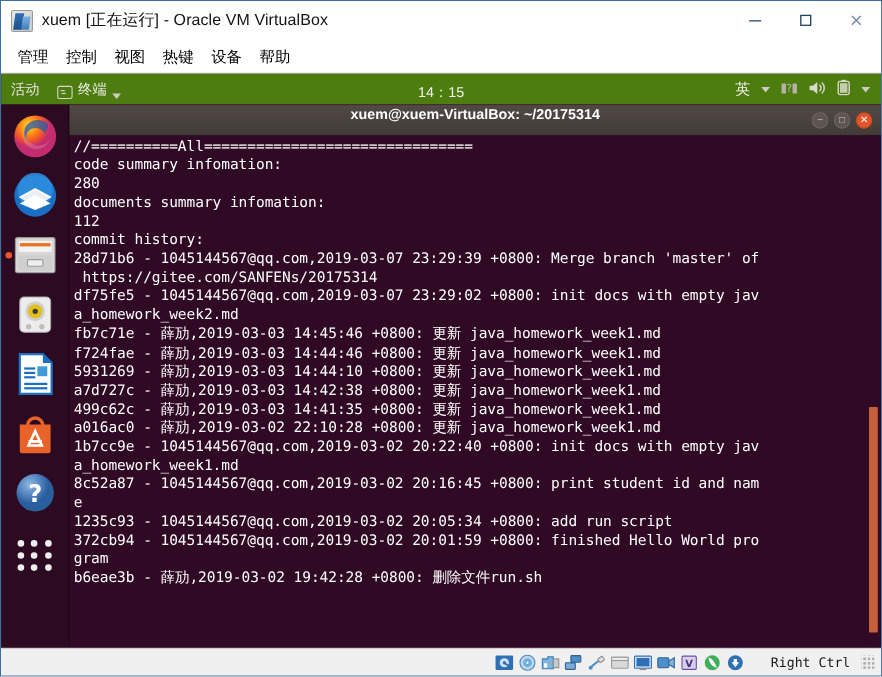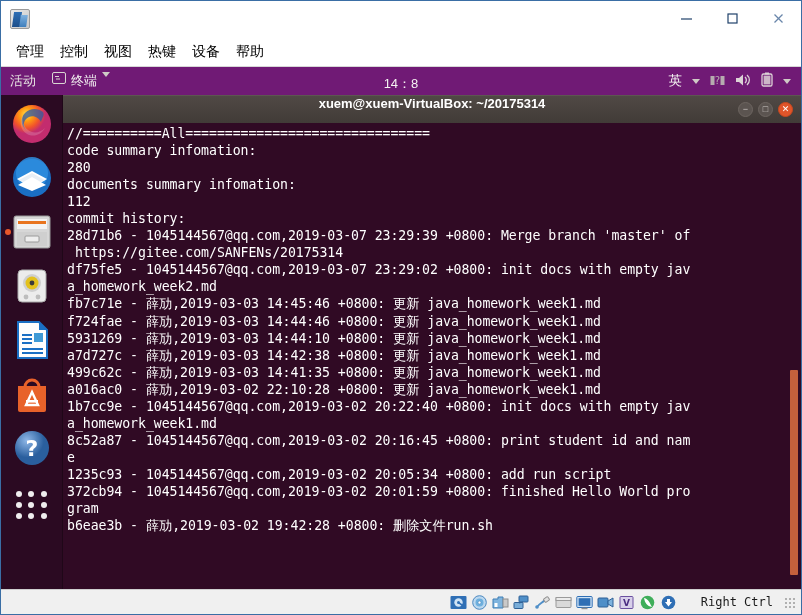--- a/index.html
+++ b/index.html
@@ -78,26 +78,26 @@
     position: absolute; left: 0; top: 66px;
     width: 800px; height: 522px;
     background: #2c001e;
     overflow: hidden;
   }
 
   
   .gnome-topbar {
     position: absolute; left: 0; top: 0;
     width: 800px; height: 28px;
-    background: #701a75;
+    background: #4d7c0f;
     display: flex; align-items: center;
     color: #f2f1f0; font-size: 13px;
   }
   .gt-activities { padding: 0 10px 0 9px; color: #e6e3e1; }
-  .gt-appmenu { display: flex; align-items: flex-start; gap: 5px; padding: 0 6px; }
+  .gt-appmenu { display: flex; align-items: flex-end; gap: 5px; padding: 0 6px; }
   .gt-termicon {
     width: 14px; height: 12px; border: 1.6px solid #d9d5d2; border-radius: 2px;
     position: relative; display: inline-block;
   }
   .gt-termicon::before {
     content: ""; position: absolute; left: 2px; top: 2.5px;
     width: 4px; height: 1.6px; background: #d9d5d2;
     box-shadow: 1px 2.5px 0 0 #d9d5d2;
   }
   .caret-down {
@@ -239,20 +239,21 @@
     opacity: .9;
   }
 </style>
 </head>
 <body>
 
 <div id="app">
 
   <div class="vb-titlebar">
     <div class="vb-appicon"></div>
+    <div class="vb-title">xuem [正在运行] - Oracle VM VirtualBox</div>
     <div class="vb-winbtns">
       <div class="vb-winbtn">
         <svg width="15" height="15" viewBox="0 0 15 15">
             <line x1="2" y1="8" x2="13" y2="8" stroke="#20416b" stroke-width="1.2"></line>
           </svg>
       </div>
       <div class="vb-winbtn">
         <svg width="15" height="15" viewBox="0 0 15 15">
             <rect x="3" y="3" width="9" height="9" fill="none" stroke="#20416b" stroke-width="1.2"></rect>
           </svg>
@@ -280,21 +281,21 @@
     <div class="gnome-topbar">
       <div class="gt-activities">活动</div>
       <div class="gt-appmenu">
         <span class="gt-termicon"></span>
         <span>终端</span>
         <span class="caret-down"></span>
       </div>
 
       <div class="gt-clock">
         <span>星期五</span>
-        <span>14：8</span>
+        <span>14：15</span>
         <span class="gt-dot"></span>
       </div>
 
       <div class="gt-right">
         <span class="gt-ime">英</span>
         <span class="caret-down"></span>
         <span class="ic-net">
           <svg width="15" height="14" viewBox="0 0 15 14">
             <rect x="0.5" y="3" width="4" height="9" fill="#bdb8b4"></rect>
             <rect x="10.5" y="3" width="4" height="9" fill="#bdb8b4"></rect>

